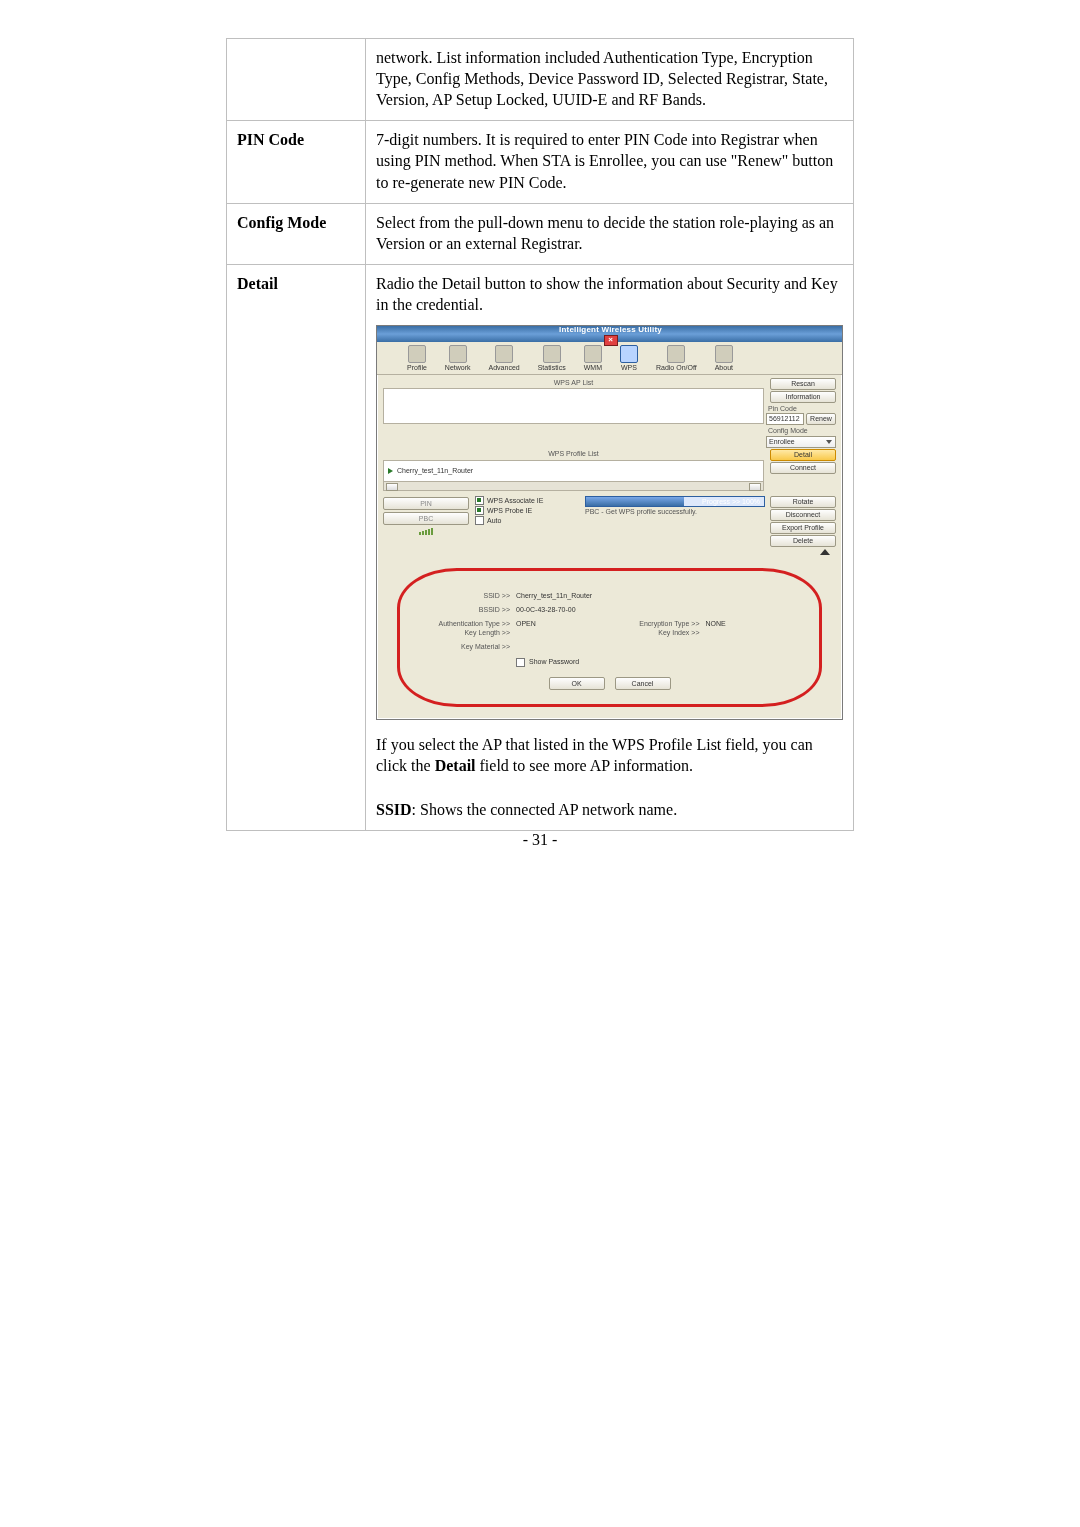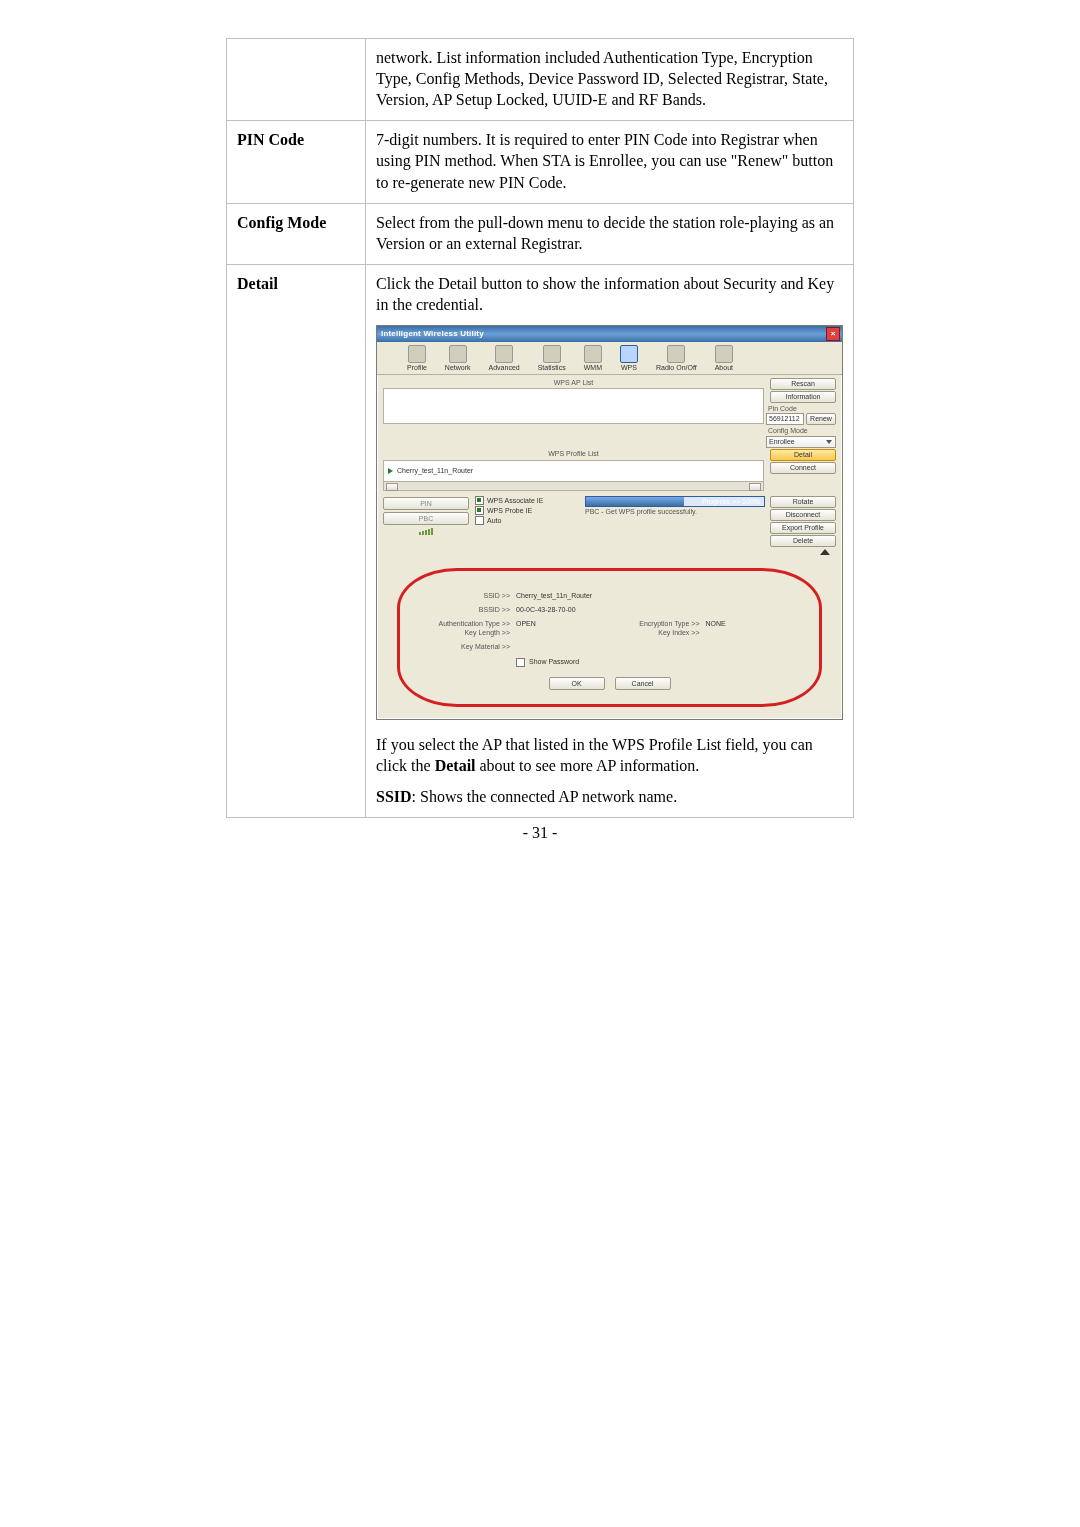--- a/index.html
+++ b/index.html
@@ -32,21 +32,21 @@
     line-height: 1.32;
     font-size: 16px;
   }
   .col-label {
     width: 120px;
     font-weight: bold;
   }
   .page-num {
     text-align: center;
     font-size: 16px;
-    margin-top: 6px;
+    margin-top: 0;
   }
 
   
   .shot {
     width: 465px;
     margin: 10px 0 14px 0;
     font-family: Tahoma, Geneva, sans-serif;
     font-size: 8px;
     color: #333;
     background: #ece9d8;
@@ -56,20 +56,21 @@
   }
   .titlebar {
     height: 16px;
     background: linear-gradient(#3a6ea5, #6b9fd8 50%, #3a6ea5);
     color: #fff;
     font-size: 8px;
     display: flex;
     align-items: center;
     justify-content: space-between;
     padding: 0 2px 0 4px;
+    flex-direction: column;
   }
   .titlebar-text { font-weight: bold; letter-spacing: .2px; }
   .titlebar-close {
     width: 12px; height: 12px;
     background: #e04040;
     border: 1px solid #7a1c1c;
     display: flex; align-items: center; justify-content: center;
     color: #fff; font-weight: bold; font-size: 8px;
     text-align:center;
   }
@@ -254,21 +255,21 @@
       <td class="col-label">PIN Code</td>
       <td>7-digit numbers. It is required to enter PIN Code into Registrar when using PIN method. When STA is Enrollee, you can use "Renew" button to re-generate new PIN Code.</td>
     </tr>
     <tr>
       <td class="col-label">Config Mode</td>
       <td>Select from the pull-down menu to decide the station role-playing as an Version or an external Registrar.</td>
     </tr>
     <tr>
       <td class="col-label">Detail</td>
       <td>
-        <div>Click the Detail button to show the information about Security and Key in the credential.</div>
+        <div>Radio the Detail button to show the information about Security and Key in the credential.</div>
 
         <div class="shot">
           <div class="titlebar">
             <span class="titlebar-text">Intelligent Wireless Utility</span>
             <span class="titlebar-close">×</span>
           </div>
 
           <div class="toolbar">
             <div class="tb-item">
                   <span class="tb-ico"></span>
@@ -422,23 +423,23 @@
                   </div>
               <div class="ok-cancel">
                 <span class="btn">OK</span>
                 <span class="btn">Cancel</span>
               </div>
             </div>
           </div>
         </div>
 
         <div>
-          <span>If you select the AP that listed in the WPS Profile List field, you can click the </span><b>Detail</b><span> about to see more AP information.</span>
+          <span>If you select the AP that listed in the WPS Profile List field, you can click the </span><b>Detail</b><span> field to see more AP information.</span>
         </div>
-        <div style="margin-top:10px">
+        <div style="margin-top:23px">
           <b>SSID</b><span>: Shows the connected AP network name.</span>
         </div>
       </td>
     </tr>
   </tbody>
     </table>
 
   <div class="page-num">- 31 -</div>
 </div>
 

